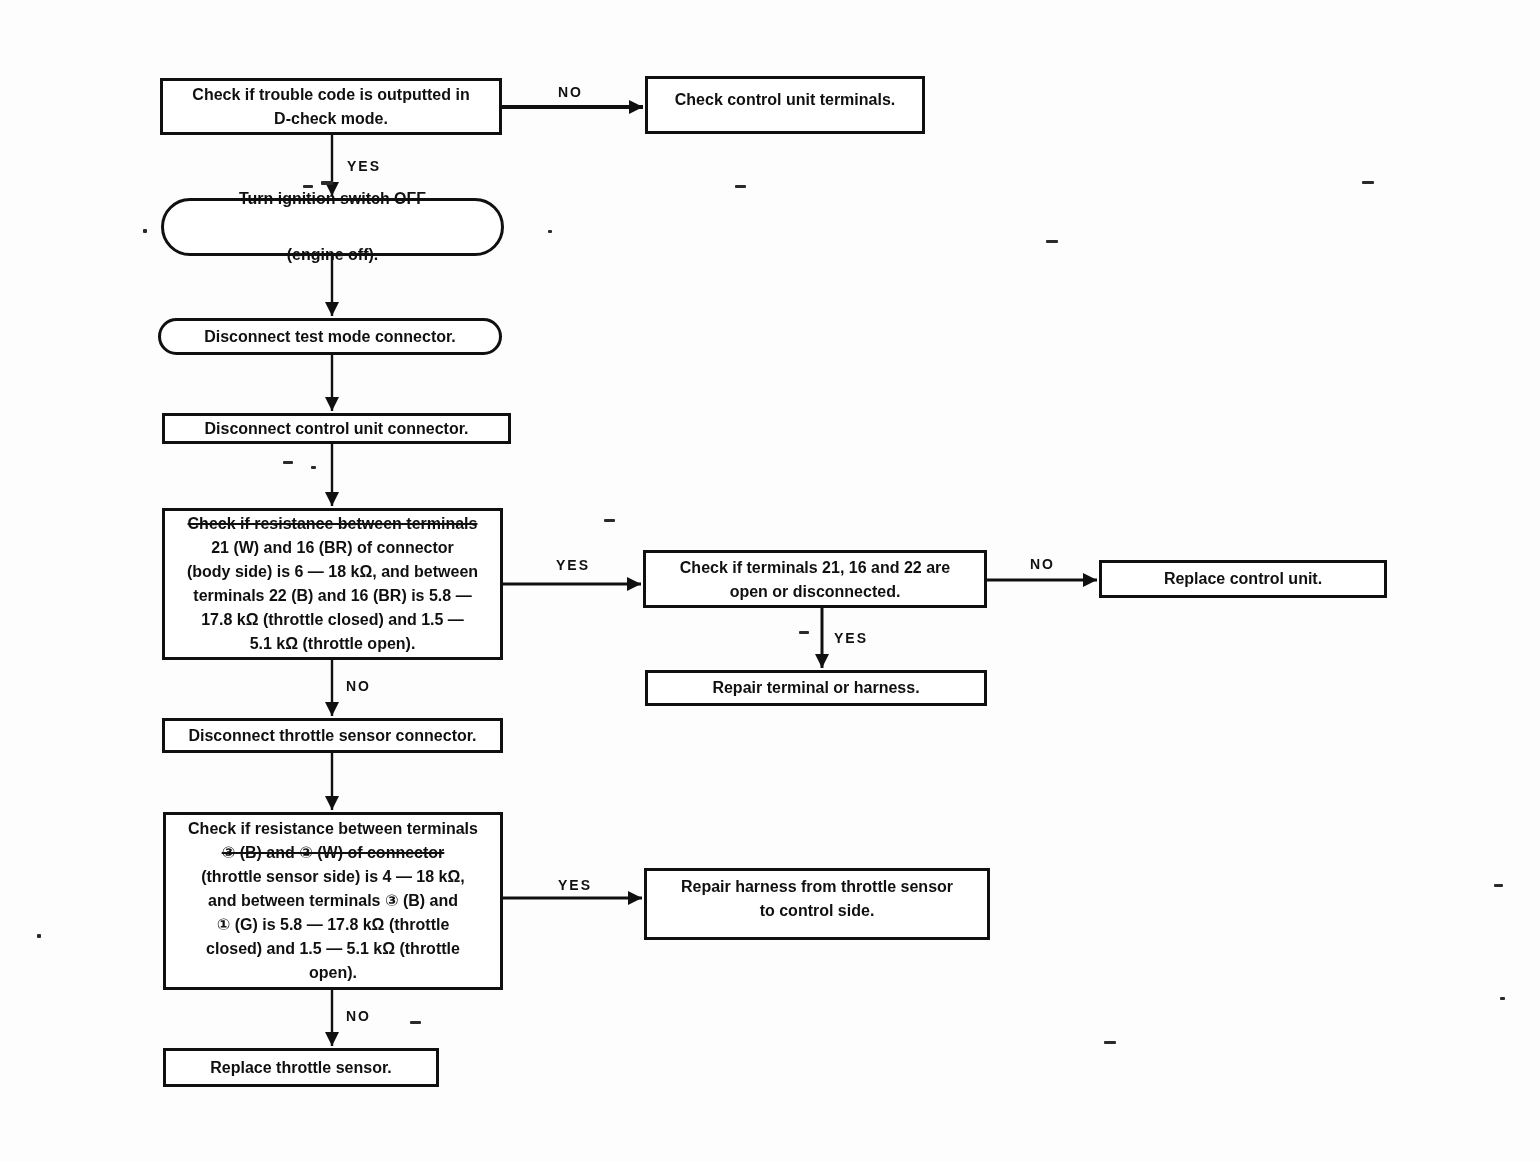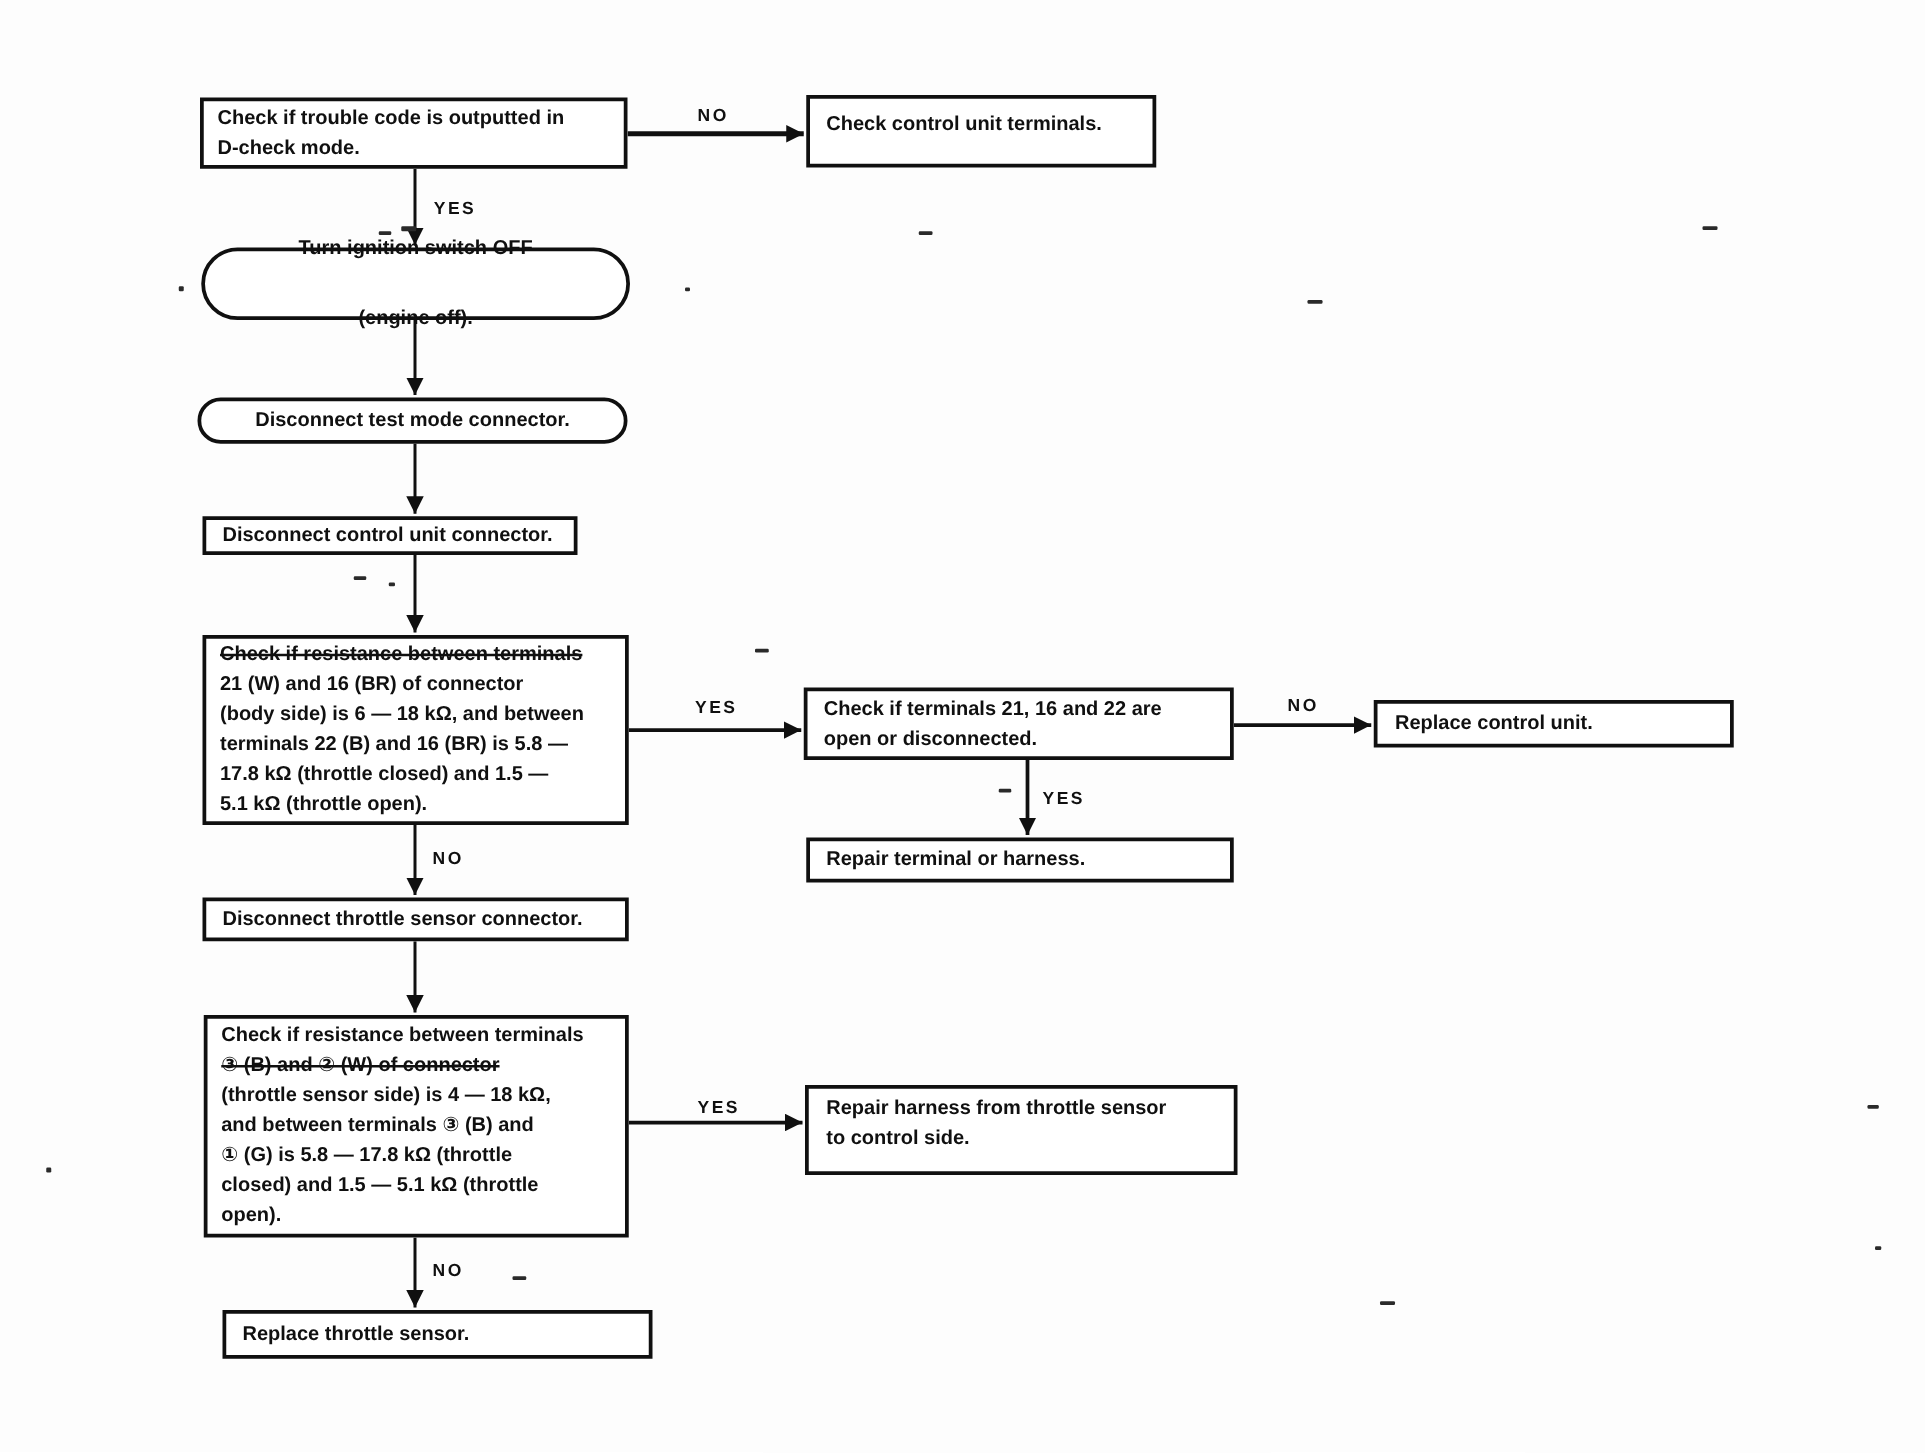--- a/index.html
+++ b/index.html
@@ -6,21 +6,21 @@
   .canvas{
     position:relative;width:1540px;height:1162px;background:#fdfdfd;
     font-family:"Liberation Sans","DejaVu Sans",sans-serif;
     color:#101010;overflow:hidden;
   }
   svg.wires{position:absolute;left:0;top:0;pointer-events:none;}
   .node{
     position:absolute;box-sizing:border-box;background:#ffffff;
     border:3px solid #101010;font-weight:700;font-size:16px;
   }
-  .node .ln{line-height:24px;white-space:nowrap;}
+  .node .ln{line-height:24px;white-space:nowrap;text-align:center;}
   .vcenter{display:flex;flex-direction:column;justify-content:center;gap:32px;}
   .hcenter{text-align:center;}
   .struck{text-decoration:line-through;text-decoration-thickness:2px;}
   .edge-label{
     position:absolute;font-weight:700;font-size:14px;letter-spacing:2px;
     color:#101010;white-space:nowrap;
   }
   .artifact{position:absolute;background:#2a2a2a;border-radius:1px;}
 </style>
 </head>
@@ -110,21 +110,21 @@
 
   <div class="node vcenter hcenter" style="left:161px;top:198px;width:343px;height:58px;border-radius:29px">
     <div class="ln">Turn ignition switch OFF</div>
     <div class="ln">(engine off).</div>
   </div>
 
   <div class="node vcenter hcenter" style="left:158px;top:318px;width:344px;height:37px;border-radius:19px">
     <div class="ln">Disconnect test mode connector.</div>
   </div>
 
-  <div class="node vcenter" style="left:162px;top:413px;width:300px;height:31px;padding:0 13px">
+  <div class="node vcenter" style="left:162px;top:413px;width:349px;height:31px;padding:0 13px">
     <div class="ln">Disconnect control unit connector.</div>
   </div>
 
   <div class="node" style="left:162px;top:508px;width:341px;height:152px;padding:1px 11px">
     <div class="ln struck">Check if resistance between terminals</div>
     <div class="ln">21 (W) and 16 (BR) of connector</div>
     <div class="ln">(body side) is 6 — 18 kΩ, and between</div>
     <div class="ln">terminals 22 (B) and 16 (BR) is 5.8 —</div>
     <div class="ln">17.8 kΩ (throttle closed) and 1.5 —</div>
     <div class="ln">5.1 kΩ (throttle open).</div>
@@ -155,17 +155,17 @@
     <div class="ln">① (G) is 5.8 — 17.8 kΩ (throttle</div>
     <div class="ln">closed) and 1.5 — 5.1 kΩ (throttle</div>
     <div class="ln">open).</div>
   </div>
 
   <div class="node" style="left:644px;top:868px;width:346px;height:72px;padding:4px 14px">
     <div class="ln">Repair harness from throttle sensor</div>
     <div class="ln">to control side.</div>
   </div>
 
-  <div class="node vcenter" style="left:178px;top:1048px;width:344px;height:39px;padding:0 13px">
+  <div class="node vcenter" style="left:163px;top:1048px;width:276px;height:39px;padding:0 13px">
     <div class="ln">Replace throttle sensor.</div>
   </div>
 
 </div>
 
 </body></html>

